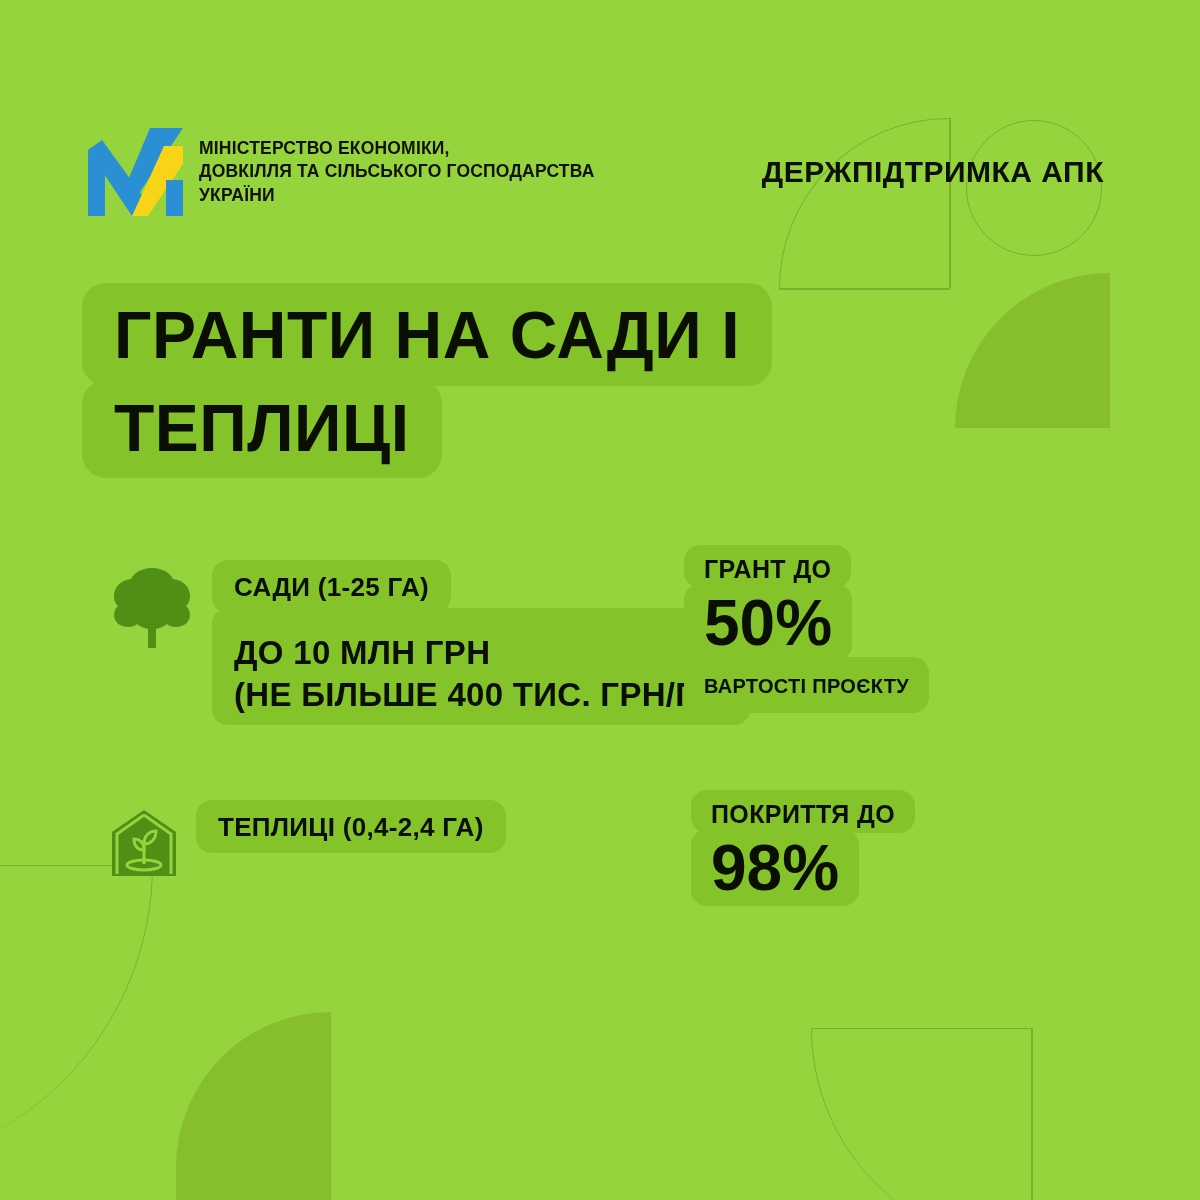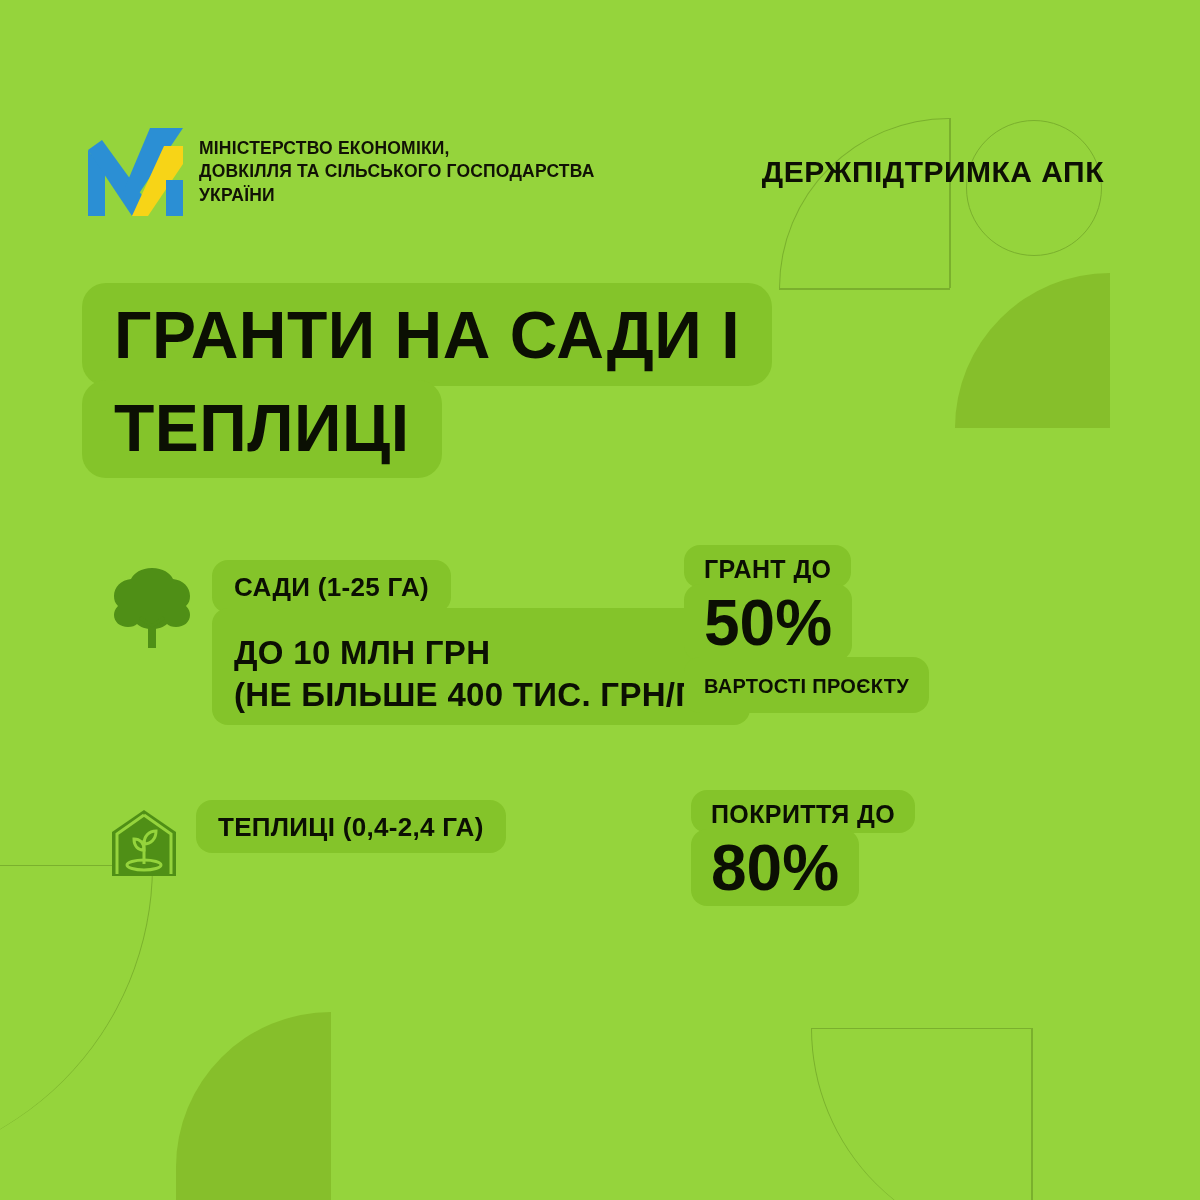--- a/index.html
+++ b/index.html
@@ -264,16 +264,16 @@
   </div>
 
   <div class="pct pct-50 hl-wrap">
     <span class="hl pct-label">ГРАНТ ДО</span>
     <span class="hl pct-value">50%</span>
     <span class="hl pct-note nowrap">ВАРТОСТІ ПРОЄКТУ</span>
   </div>
 
   <div class="pct pct-80 hl-wrap">
     <span class="hl pct-label">ПОКРИТТЯ ДО</span>
-    <span class="hl pct-value">80%</span>
+    <span class="hl pct-value">98%</span>
   </div>
 
 </div>
 
 </body></html>

